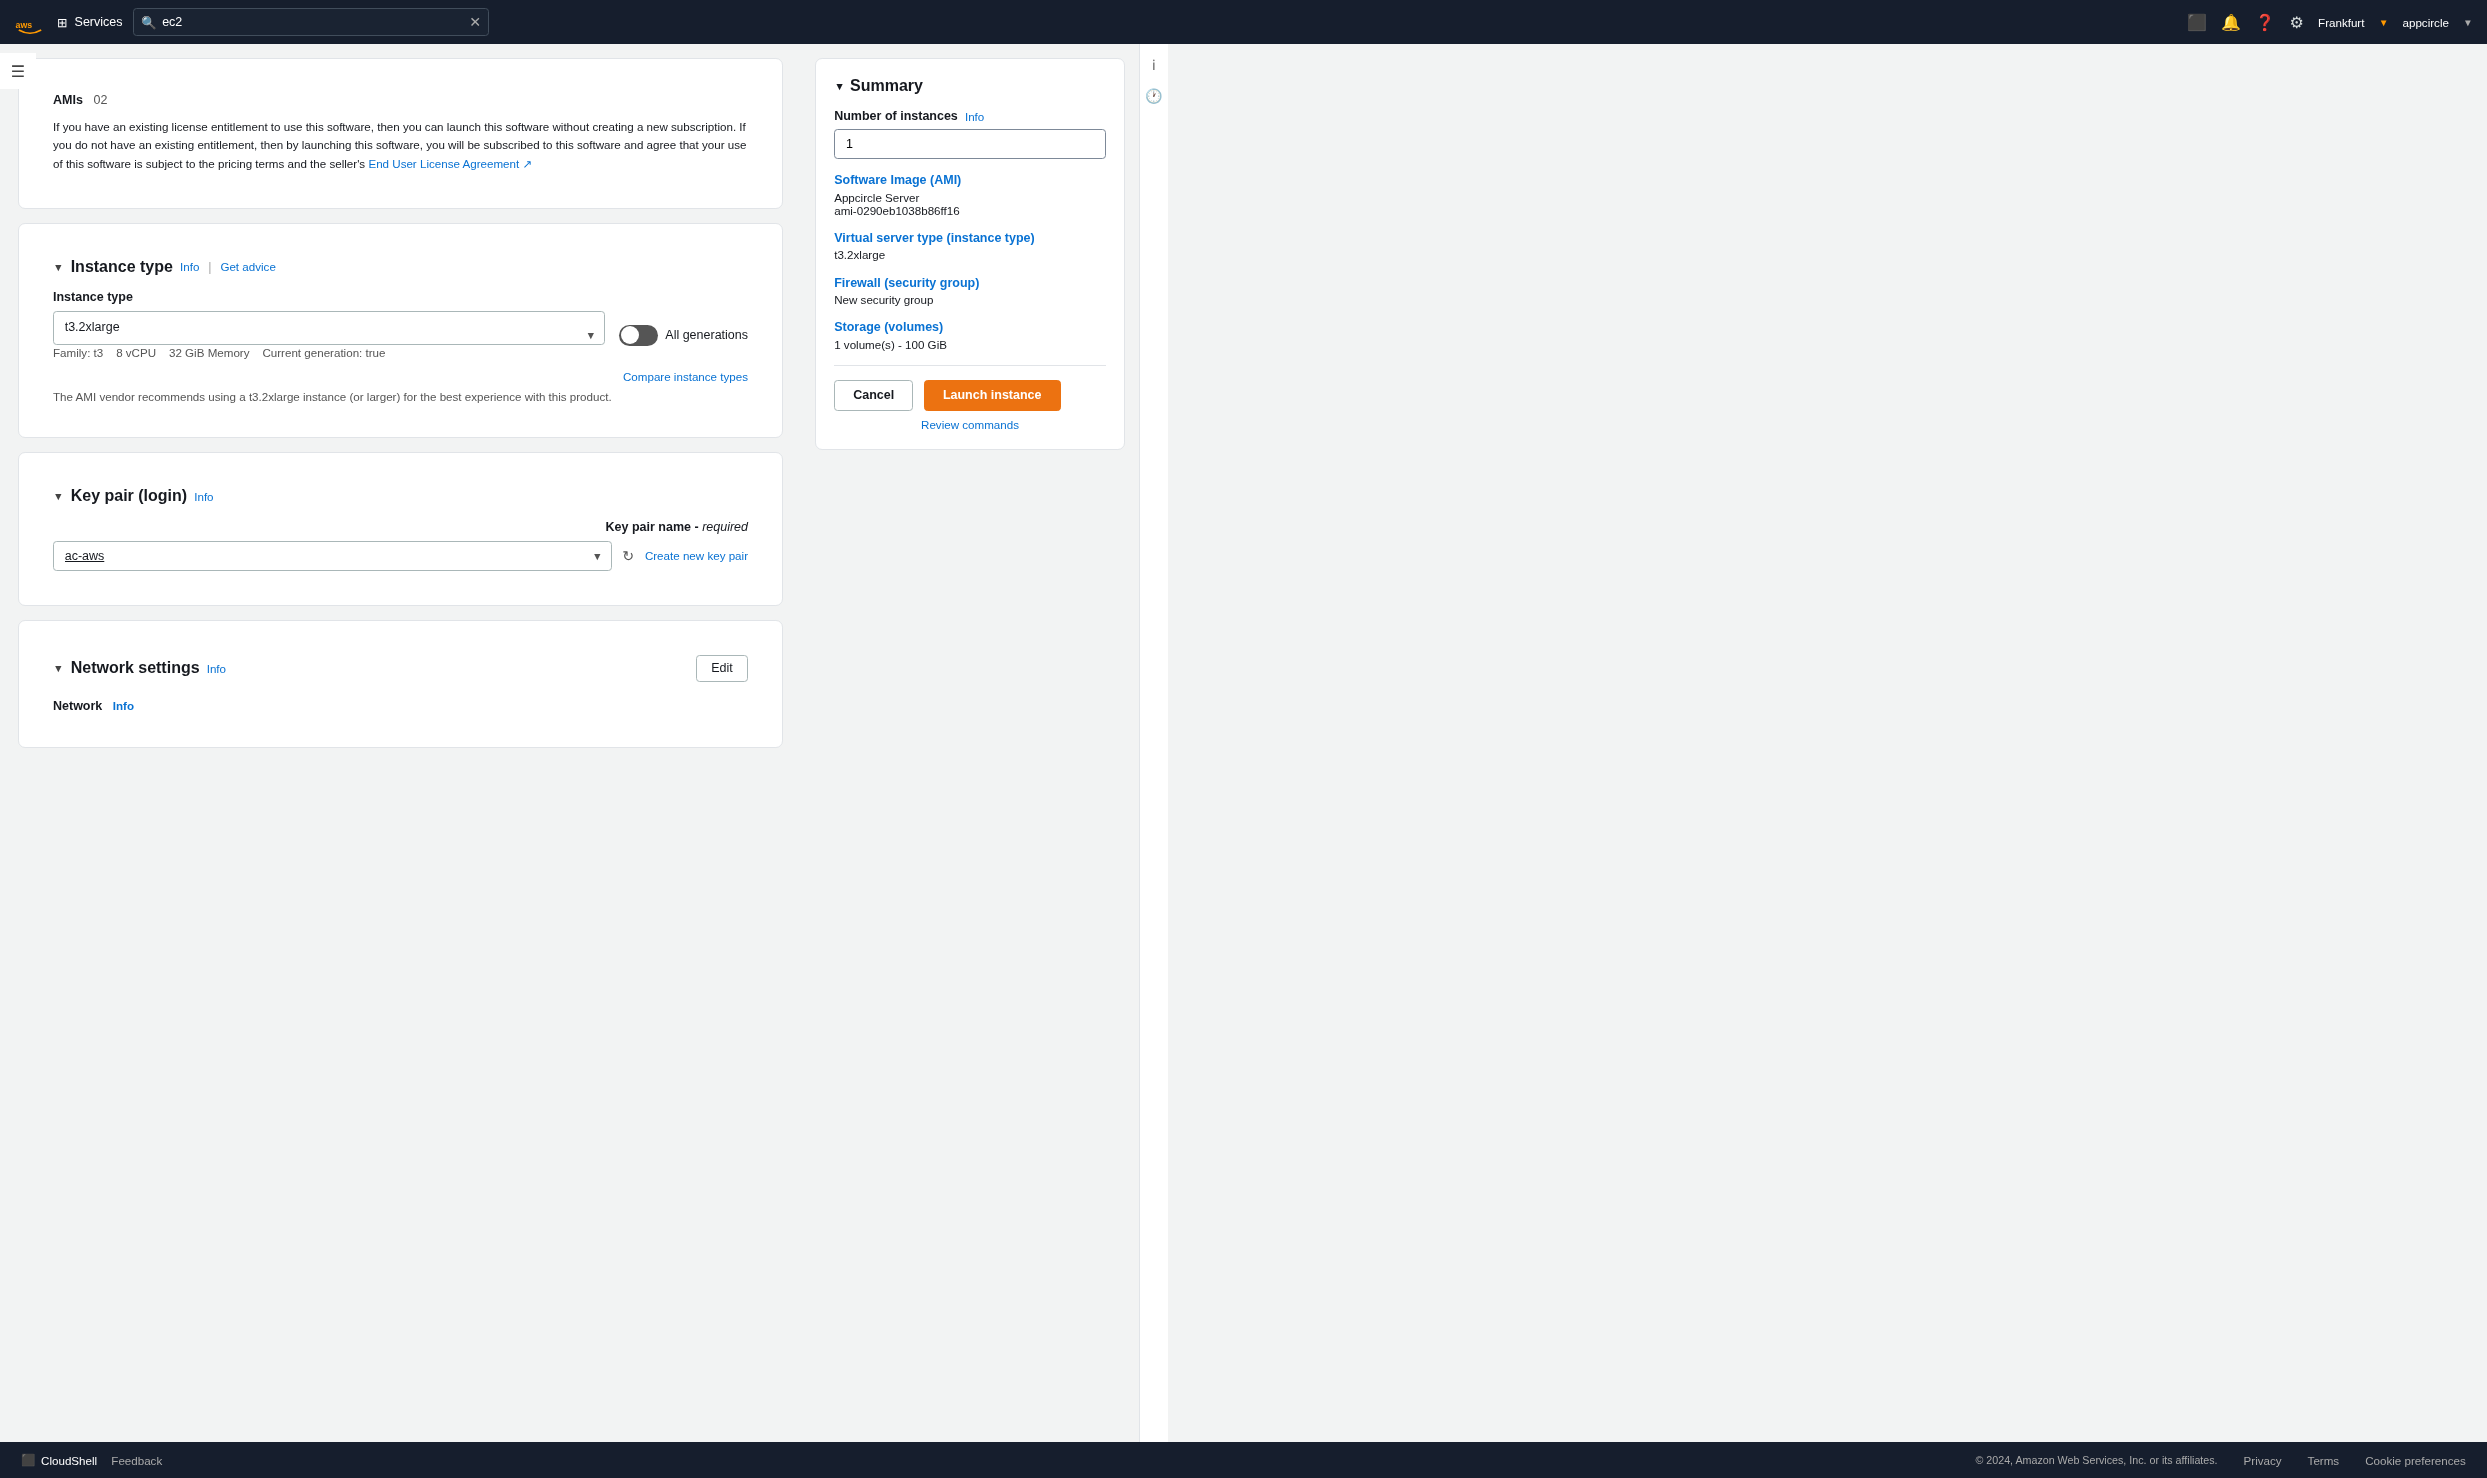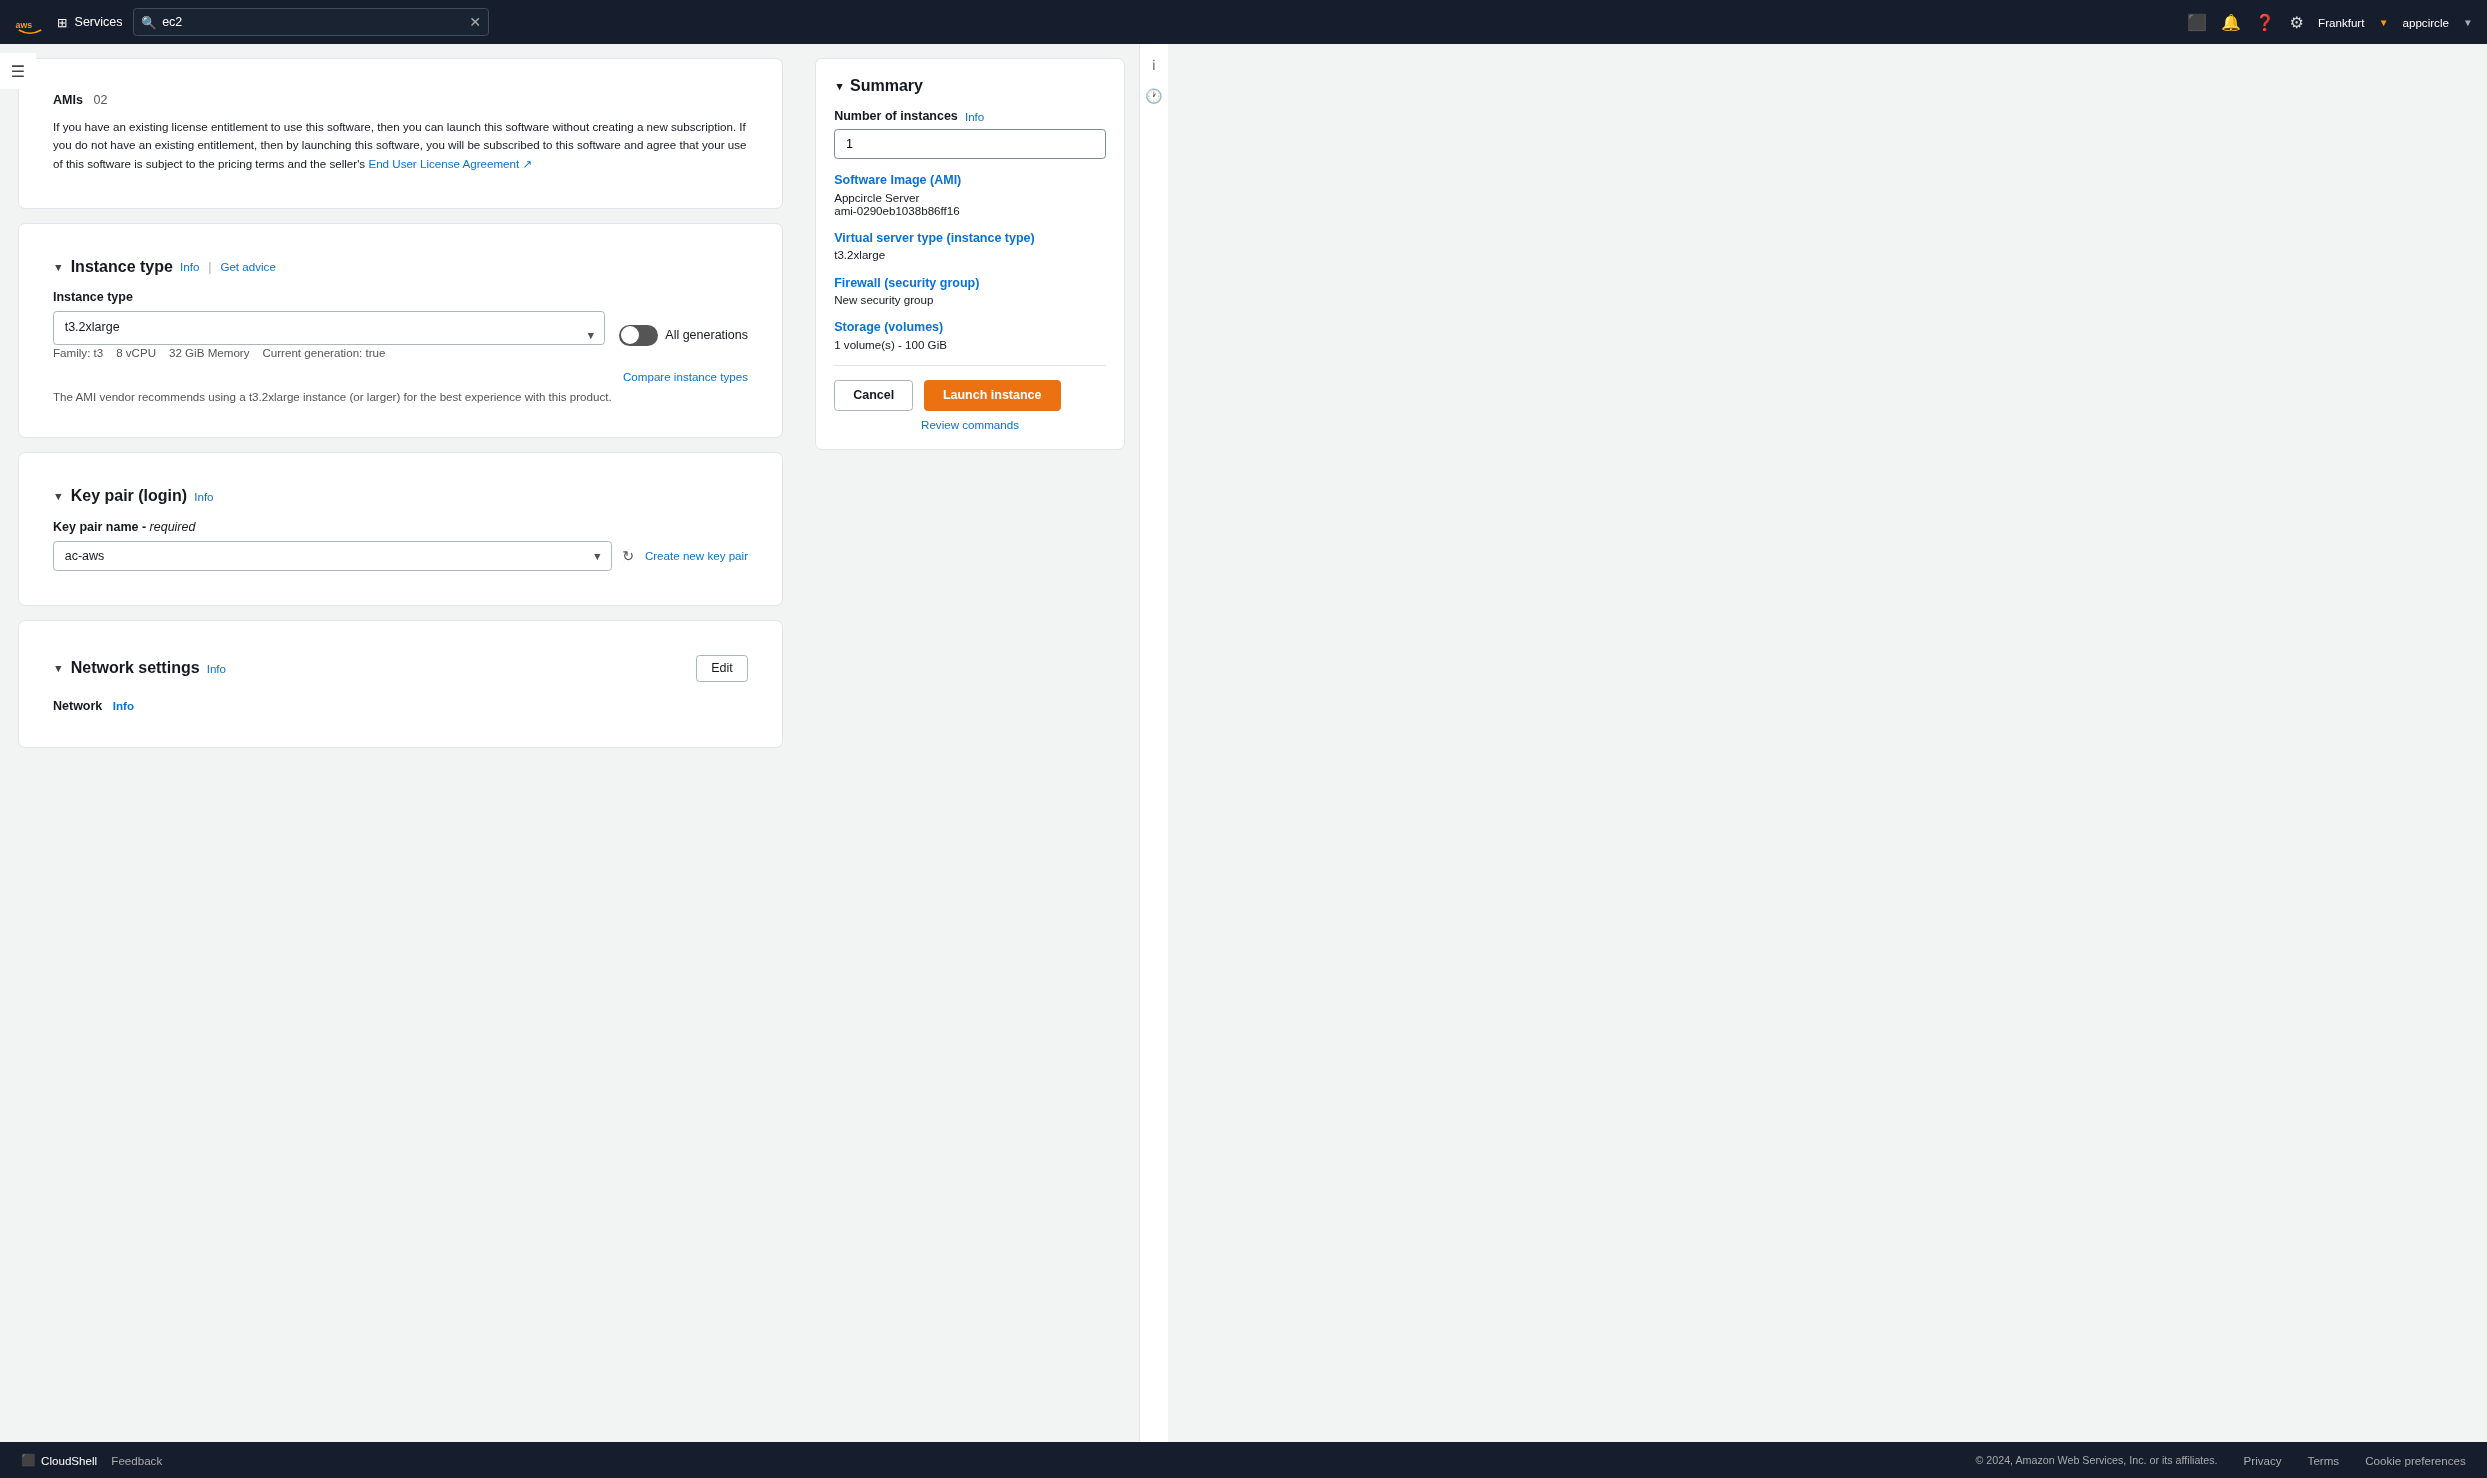--- a/index.html
+++ b/index.html
@@ -92,21 +92,21 @@
     .toggle-label { font-size: 12.5px; color: #16191f; }
     .compare-link { color: #0972d3; font-size: 11.6px; cursor: pointer; text-decoration: none; }
     .ami-recommendation { font-size: 11.6px; color: #555; margin-top: 7.1px; }
 
     
     .key-desc { font-size: 11.6px; color: #16191f; line-height: 1.6; margin-bottom: 14.2px; }
     .key-pair-row { display: flex; align-items: center; gap: 10.7px; }
     .key-pair-select-wrapper { flex: 1; position: relative; }
     .key-pair-select {
       width: 100%; border: 0.9px solid #aab7b8; border-radius: 3.6px; padding: 7.1px 28.5px 7.1px 10.7px;
-      font-size: 12.5px; color: #16191f; background: #fff; appearance: none; cursor: pointer;
+      font-size: 12.5px; color: #16191f; background: #fff; appearance: none; cursor: pointer; text-decoration: underline;
     }
     .create-key-link { color: #0972d3; font-size: 11.6px; cursor: pointer; white-space: nowrap; display: flex; align-items: center; gap: 3.6px; }
     .refresh-icon { font-size: 14.2px; cursor: pointer; color: #555; }
 
     
     .network-header { display: flex; align-items: center; justify-content: space-between; }
     .edit-button {
       border: 0.9px solid #aab7b8; border-radius: 3.6px; background: #fff; padding: 5.3px 14.2px;
       font-size: 12.5px; cursor: pointer; color: #16191f;
     }
@@ -151,21 +151,21 @@
     .right-sidebar {
       width: 28.5px; flex-shrink: 0; display: flex; flex-direction: column; align-items: center; padding-top: 10.7px; gap: 14.2px;
       background: #fff; border-left: 0.9px solid #e1e4e8;
     }
     .right-icon { font-size: 14.2px; color: #666; cursor: pointer; }
 
     .instances-input-row { display: flex; align-items: center; gap: 7.1px; margin-bottom: 5.3px; }
     .instances-label { font-size: 12.5px; font-weight: 600; }
     .info-badge { color: #0972d3; font-size: 11.6px; cursor: pointer; }
 
-    .key-required { font-size: 12.5px; font-weight: 600; margin-bottom: 7.1px; display: block; }
+    .key-required { font-size: 12.5px; font-weight: 600; margin-bottom: 7.1px; display: block; text-align: right; }
     .key-required em { font-style: italic; font-weight: 400; }
   </style>
 </head>
 <body>
 
 <nav class="top-nav">
   <div class="aws-logo">
     <svg viewBox="0 0 40 40" fill="none" style="font-size:14px">
       <text x="2" y="28" font-size="11" fill="#ff9900" font-weight="bold" font-family="Arial">aws</text>
       <path d="M6 30 Q20 38 34 30" stroke="#ff9900" stroke-width="2" fill="none"></path>

